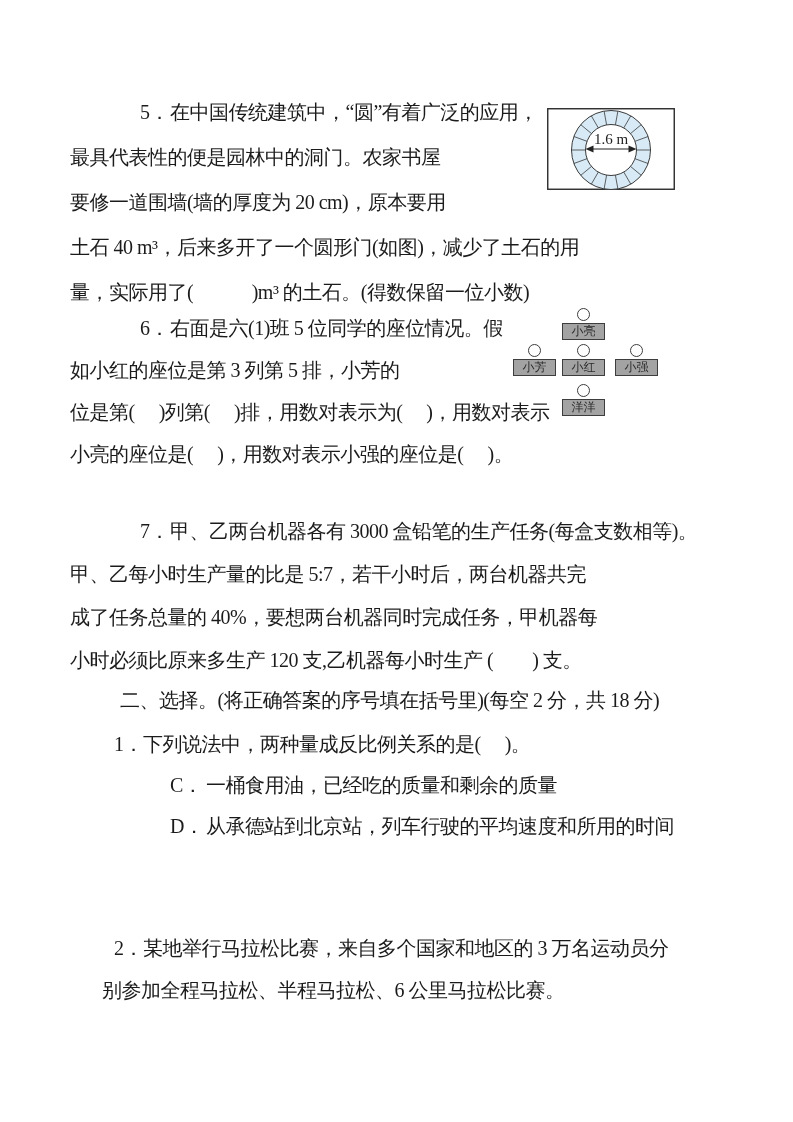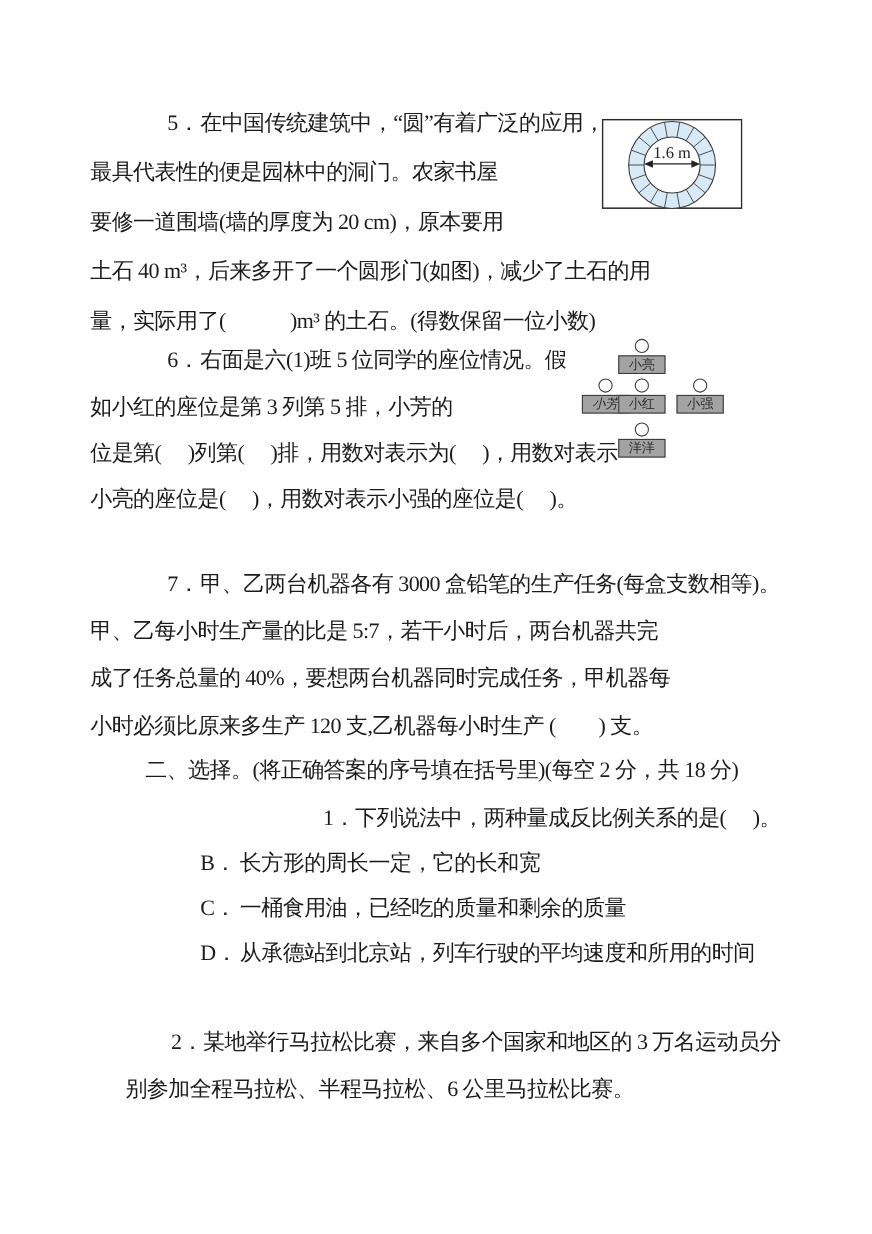--- a/index.html
+++ b/index.html
@@ -6,57 +6,57 @@
   html,body { width:793px; height:1122px; }
   body {
     background:#ffffff;
     color:#1b1b1b;
     font-family:"Liberation Serif","DejaVu Serif",serif;
     position:relative;
     overflow:hidden;
   }
   .page { position:absolute; left:0; top:0; width:793px; height:1122px; background:#ffffff; }
 
-  .blk { position:absolute; left:12px; width:698px; font-size:20px; letter-spacing:-0.5px; }
+  .blk { position:absolute; left:0; width:698px; font-size:20px; letter-spacing:-0.5px; }
   .blk .line { white-space:nowrap; }
 
   .lh45 .line { line-height:45px; }
   .lh43 .line { line-height:43px; }
   .lh42 .line { line-height:42px; }
   .lh41 .line { line-height:41px; }
 
   
   .fillin .first { padding-left:140px; }
   .fillin .cont  { padding-left:70px; }
   .fillin .num   { display:inline-block; width:30px; }
 
   
   .sechead .line { padding-left:120px; }
-  .choice .first { padding-left:70px;text-align:right; }
+  .choice .first { padding-left:114px; }
   .choice .cont  { padding-left:102px; }
   .choice .num   { display:inline-block; width:29px; }
   .choice .opt   { padding-left:170px; }
   .choice .optletter { display:inline-block; width:36px; }
 
   
   .fig5 { position:absolute; left:547px; top:108px; width:128px; height:82px; }
 
   
   .fig6 { position:absolute; left:505px; top:306px; width:158px; height:112px; }
   .seat { position:absolute; width:43px; text-align:center; }
   .seat .head {
     width:13px; height:13px; border:1px solid #3d3d3d; border-radius:50%;
     margin:0 auto 2px auto; background:#ffffff;
   }
   .seat .tag {
     border:1px solid #3d3d3d; height:17px; line-height:15px;
     font-size:12px; letter-spacing:0; background:#a3a3a3; color:#2a2a2a;
   }
   .s-xiaoliang { left:57px;  top:2px;  }
-  .s-xiaofang  { left:24px;   top:38px;font-style:italic; }
+  .s-xiaofang  { left:8px;   top:38px; }
   .s-xiaohong  { left:57px;  top:38px; }
   .s-xiaoqiang { left:110px; top:38px; }
   .s-yangyang  { left:57px;  top:78px; }
 </style>
 </head>
 <body>
 
 <div class="page">
 
   <section class="blk fillin lh45" style="top:90px">
@@ -137,21 +137,20 @@
     <div class="line cont">成了任务总量的 40%，要想两台机器同时完成任务，甲机器每</div>
     <div class="line cont">小时必须比原来多生产 120 支,乙机器每小时生产 (　　) 支。</div>
   </section>
 
   <section class="blk sechead lh43" style="top:679px">
     <div class="line">二、选择。(将正确答案的序号填在括号里)(每空 2 分，共 18 分)</div>
   </section>
 
   <section class="blk choice lh41" style="top:724px">
     <div class="line first"><span class="num">1．</span><span>下列说法中，两种量成反比例关系的是(　 )。</span></div>
-    <div class="line opt"><span class="optletter">B．</span><span>长方形的周长一定，它的长和宽</span></div>
     <div class="line opt"><span class="optletter">C．</span><span>一桶食用油，已经吃的质量和剩余的质量</span></div>
     <div class="line opt"><span class="optletter">D．</span><span>从承德站到北京站，列车行驶的平均速度和所用的时间</span></div>
   </section>
 
   <section class="blk choice lh42" style="top:927px">
     <div class="line first"><span class="num">2．</span><span>某地举行马拉松比赛，来自多个国家和地区的 3 万名运动员分</span></div>
     <div class="line cont">别参加全程马拉松、半程马拉松、6 公里马拉松比赛。</div>
   </section>
 
 </div>

